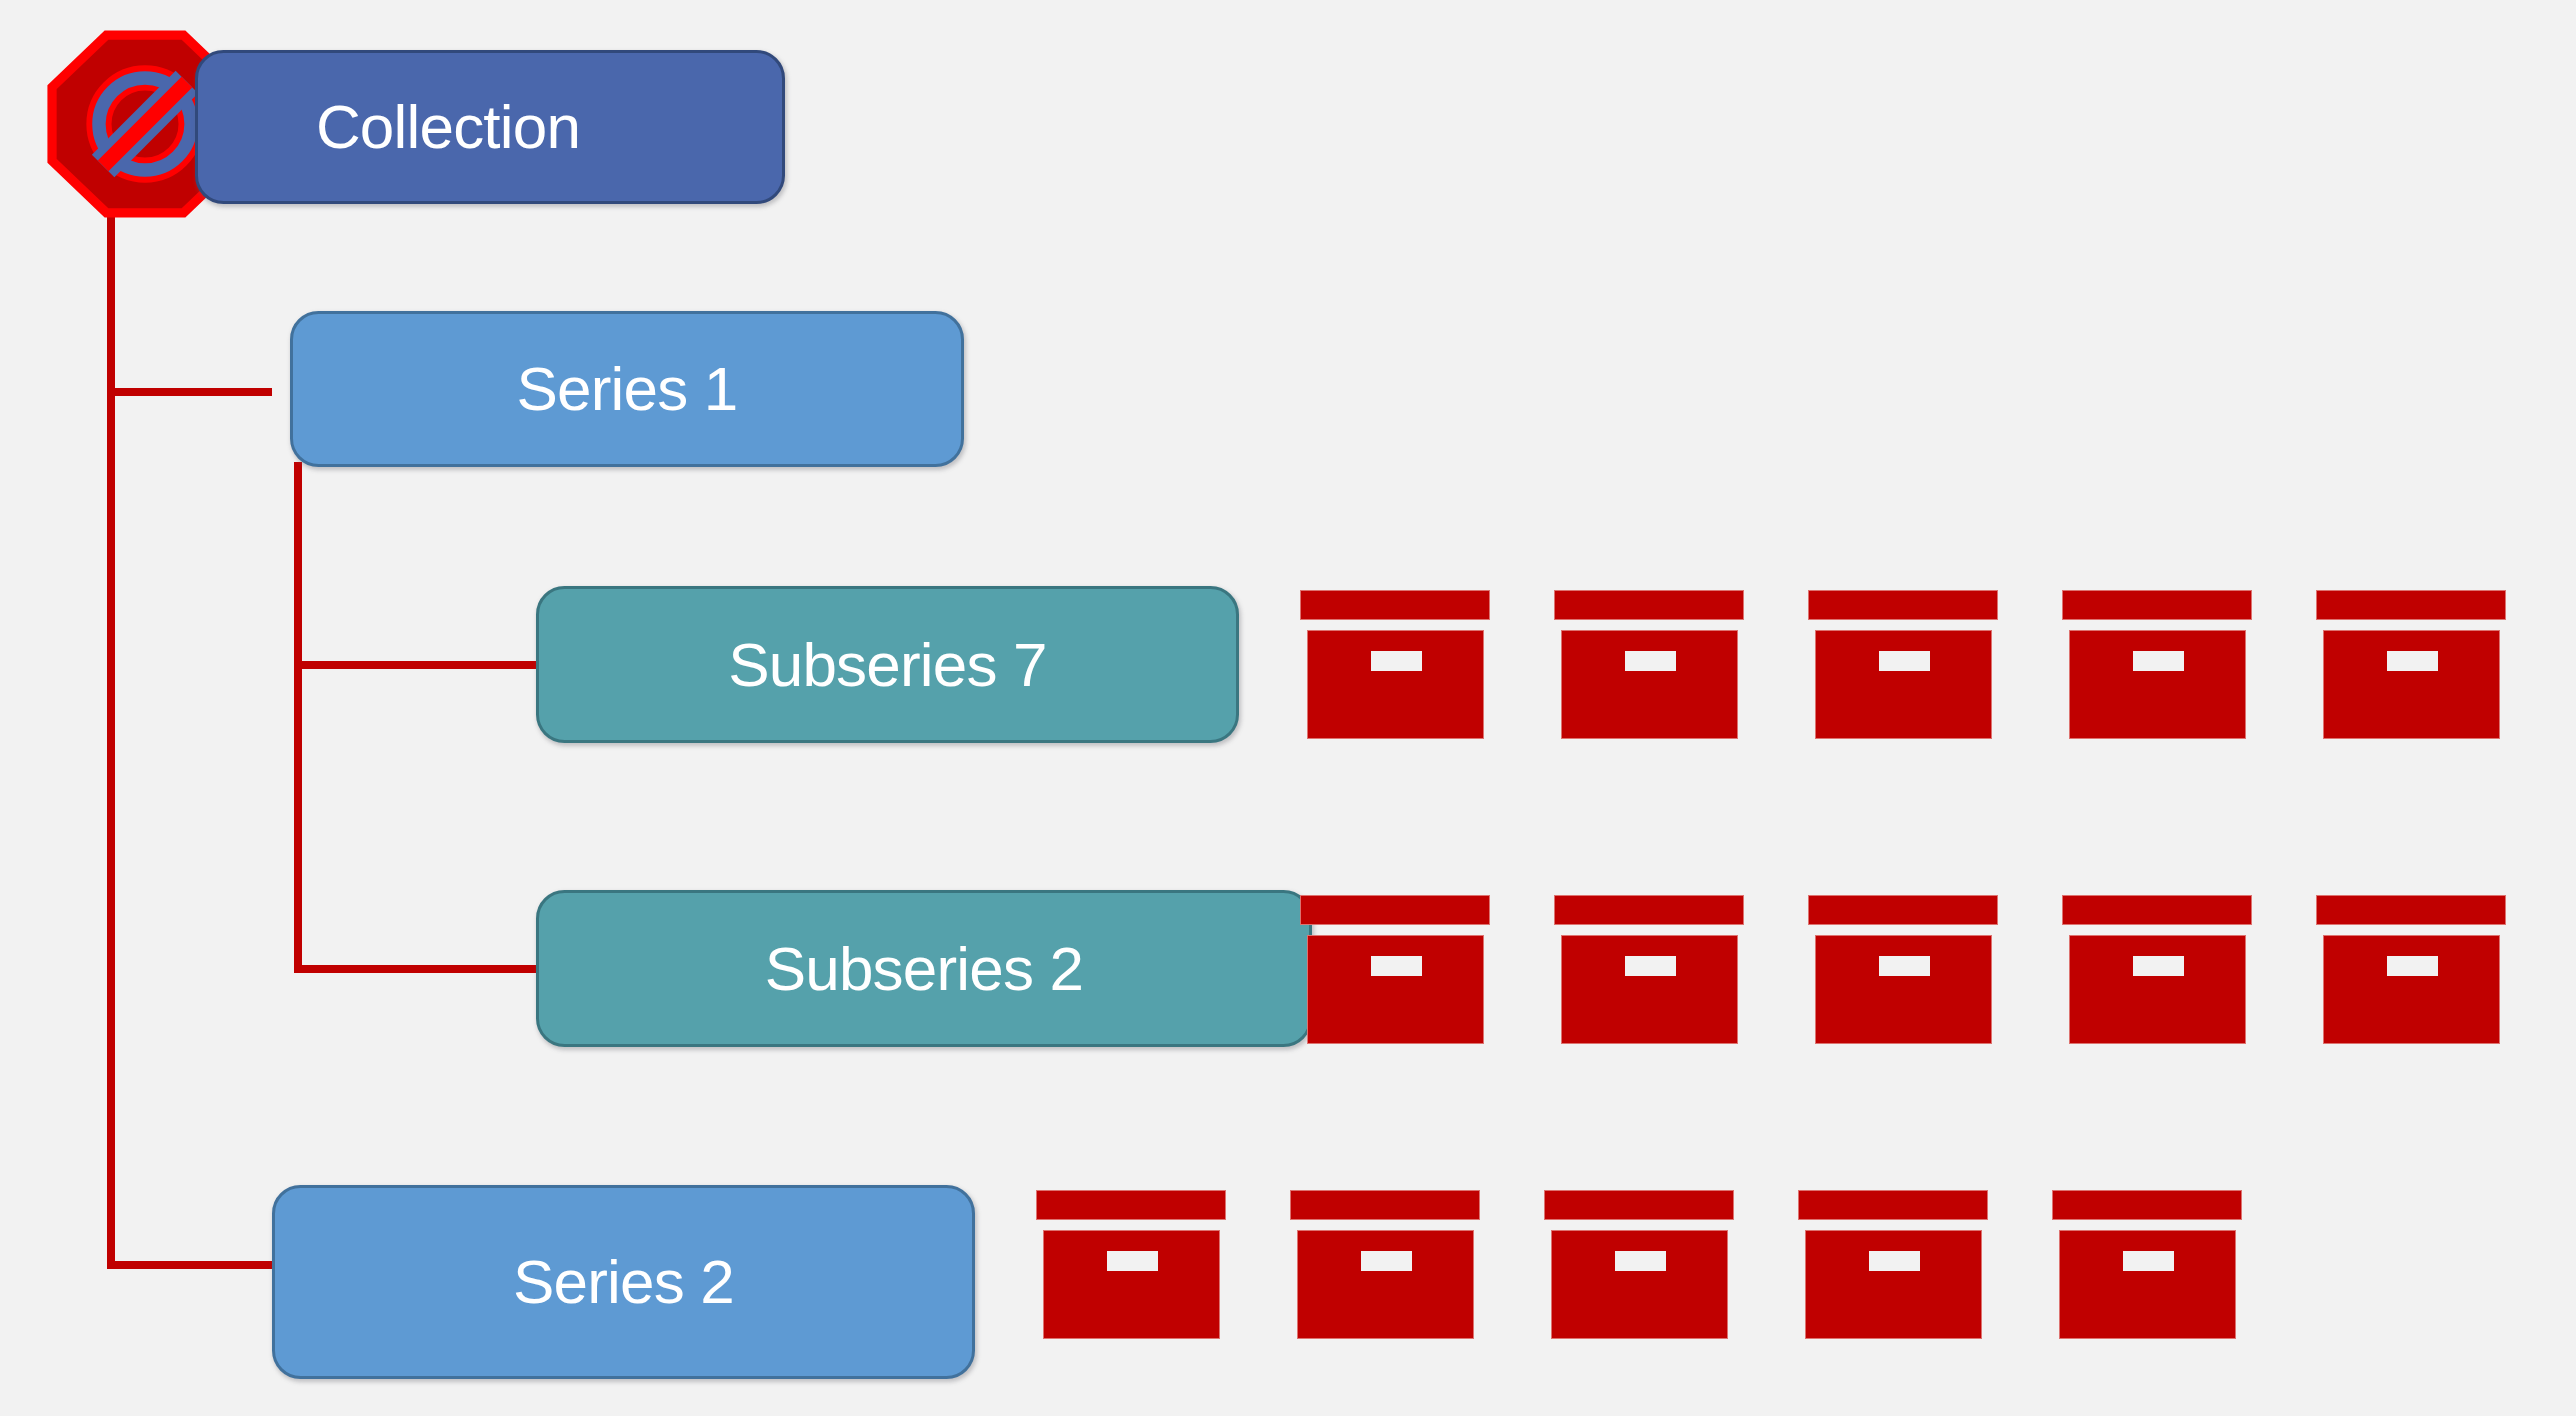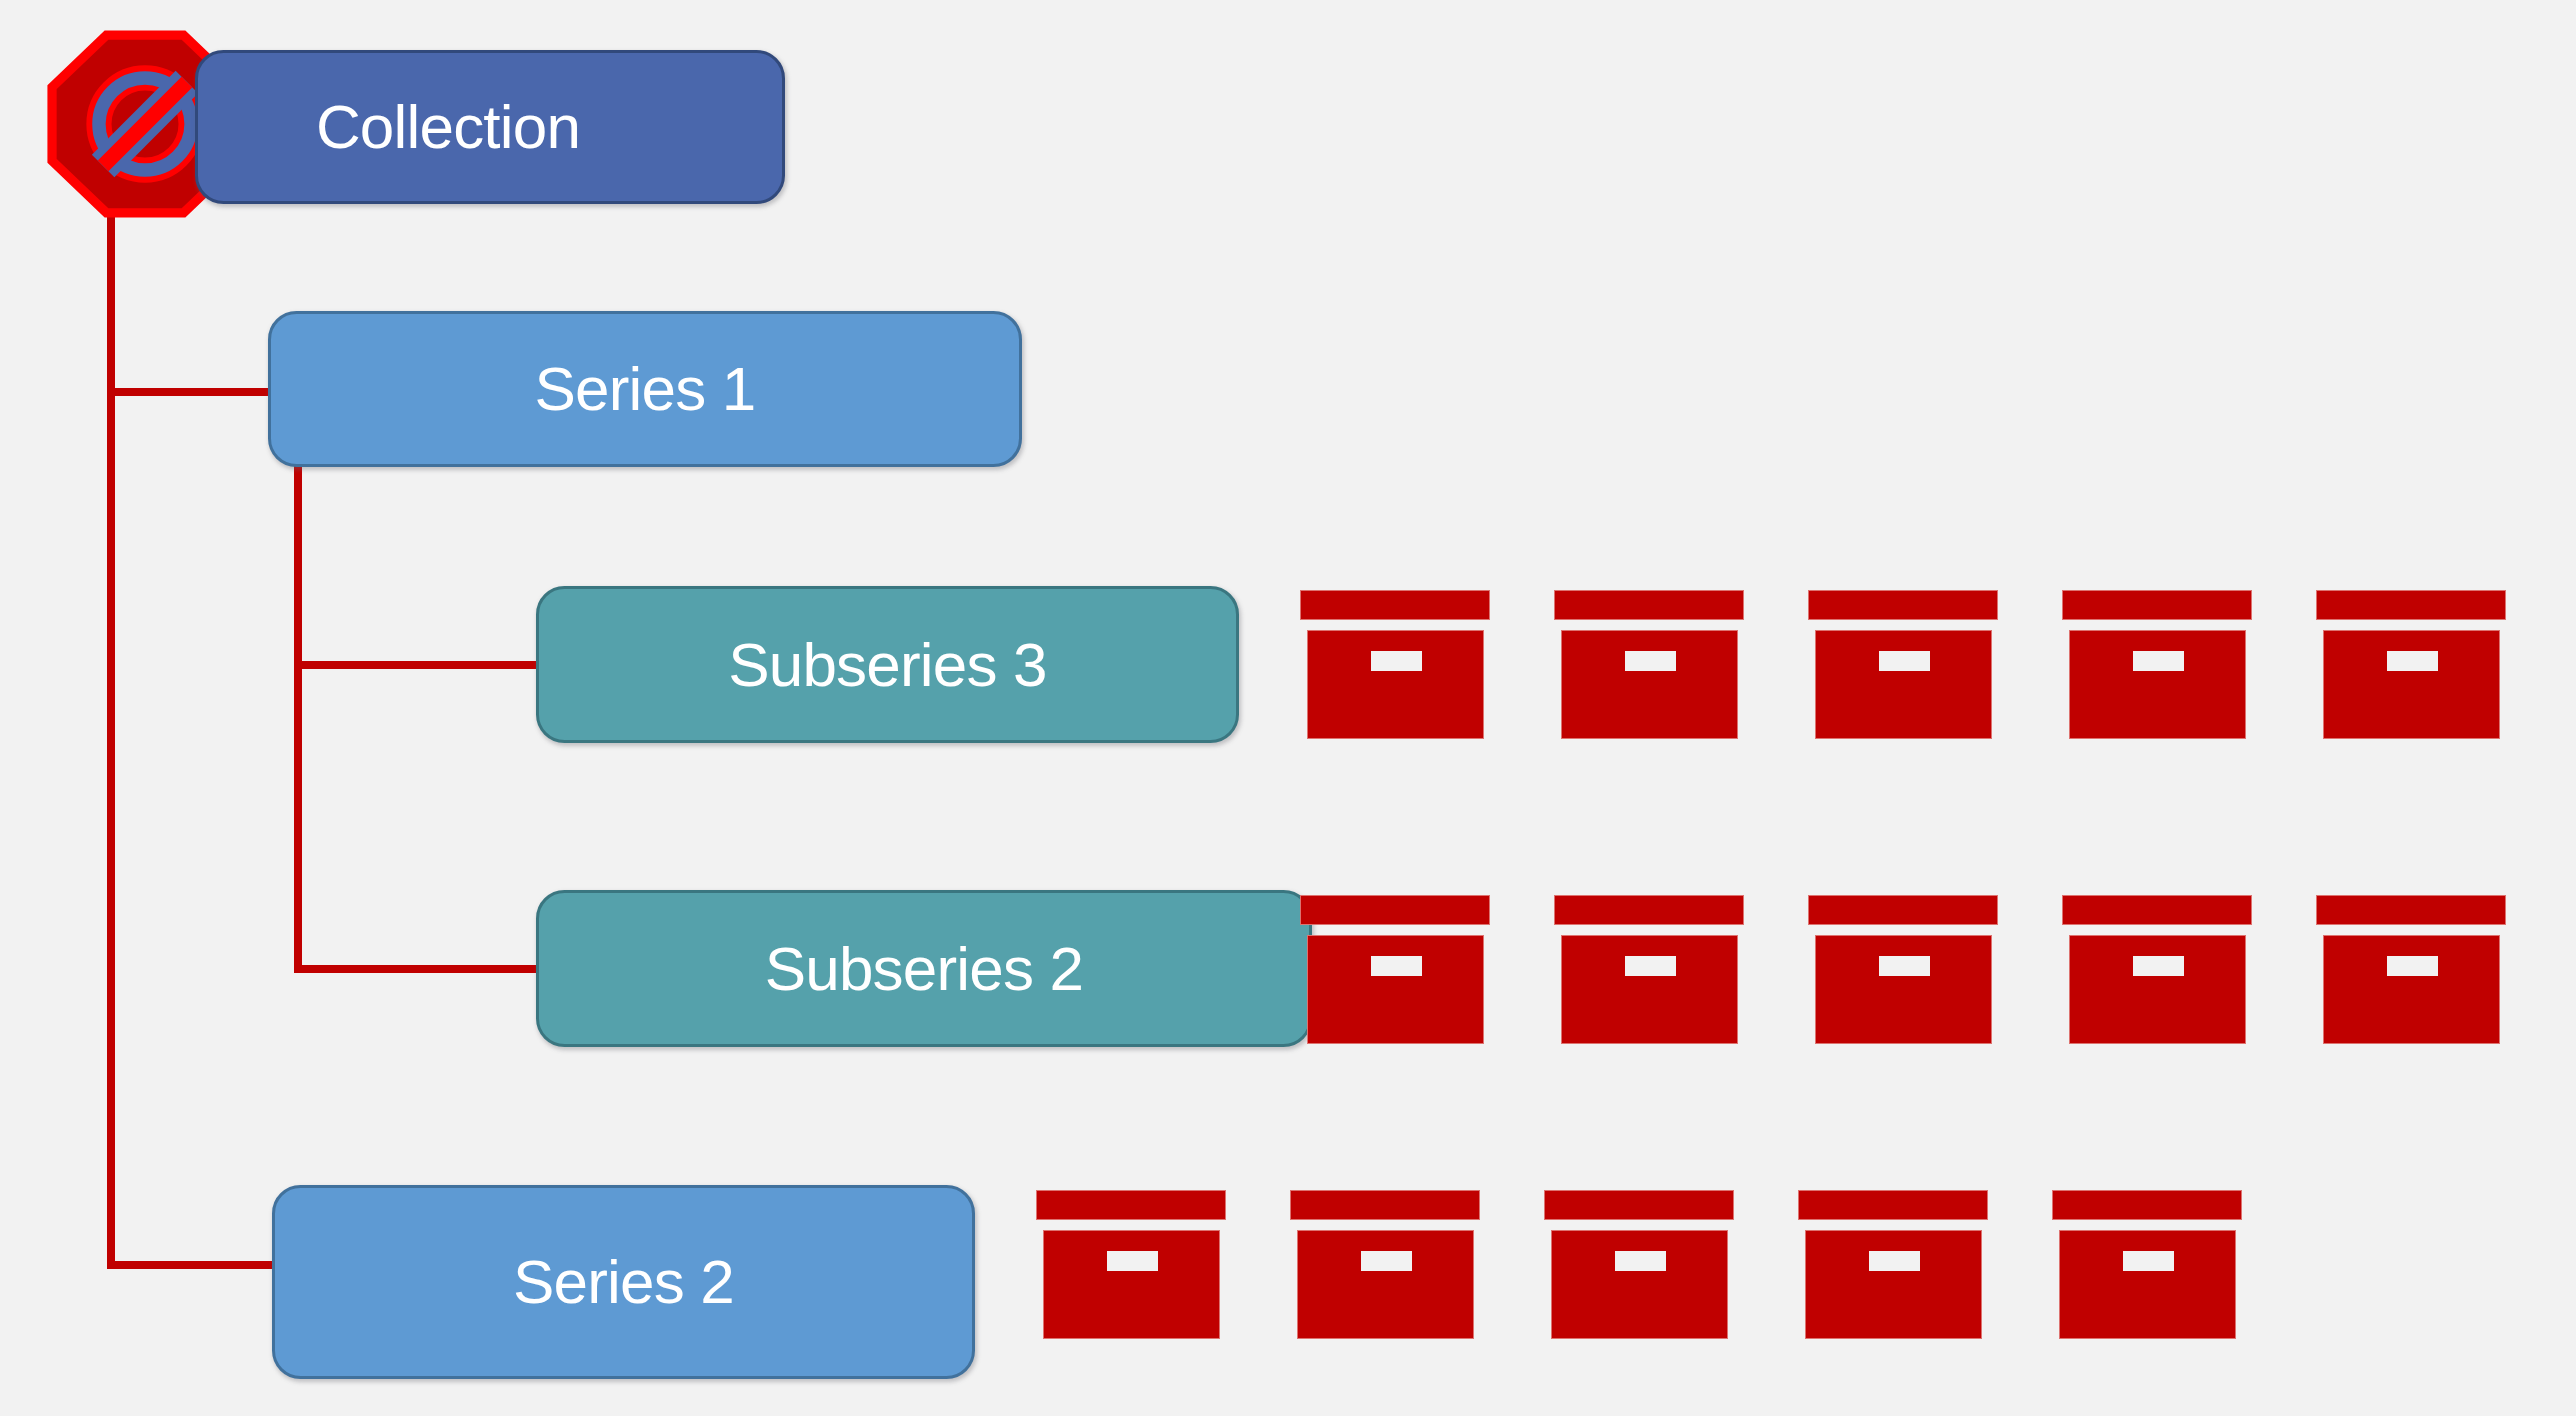--- a/index.html
+++ b/index.html
@@ -31,21 +31,21 @@
   
   .node{
     position:absolute;z-index:3;
     border-radius:28.5px;border:3.3px solid;
     display:flex;align-items:center;justify-content:center;
     color:var(--text);font-size:62px;line-height:1;letter-spacing:-0.8px;
     box-shadow:1.7px 2.5px 4.2px rgba(100,100,110,.35);
   }
   #node-collection{left:195px;top:50px;width:590px;height:154px;
     background:var(--c-collection);border-color:var(--c-collection-border);padding-right:84px}
-  #node-series1{left:268px;top:311px;width:754px;height:156px;
+  #node-series1{left:290px;top:311px;width:674px;height:156px;
     background:var(--c-series);border-color:var(--c-series-border)}
   #node-subseries1{left:536px;top:586px;width:703px;height:157px;
     background:var(--c-subseries);border-color:var(--c-subseries-border)}
   #node-subseries2{left:536px;top:890px;width:776px;height:157px;
     background:var(--c-subseries);border-color:var(--c-subseries-border)}
   #node-series2{left:272px;top:1185px;width:703px;height:194px;
     background:var(--c-series);border-color:var(--c-series-border)}
 
   
   .no-symbol{position:absolute;left:47px;top:30px;width:196px;height:188px;z-index:2}
@@ -87,21 +87,21 @@
     <line class="slash-red" x1="67" y1="162" x2="167" y2="62"></line>
   </svg>
 
   <div class="node" id="node-collection">
     <span>Collection</span>
   </div>
   <div class="node" id="node-series1">
     <span>Series 1</span>
   </div>
   <div class="node" id="node-subseries1">
-    <span>Subseries 3</span>
+    <span>Subseries 7</span>
   </div>
   <div class="node" id="node-subseries2">
     <span>Subseries 2</span>
   </div>
   <div class="node" id="node-series2">
     <span>Series 2</span>
   </div>
 
   <div class="box-row" id="row-0">
       <div class="abox">

